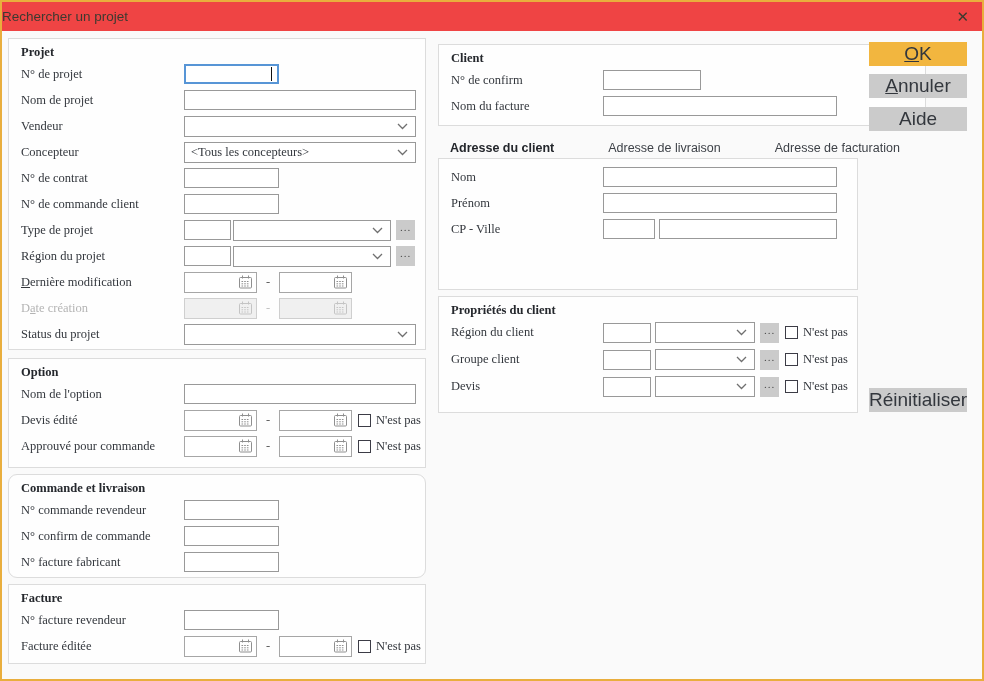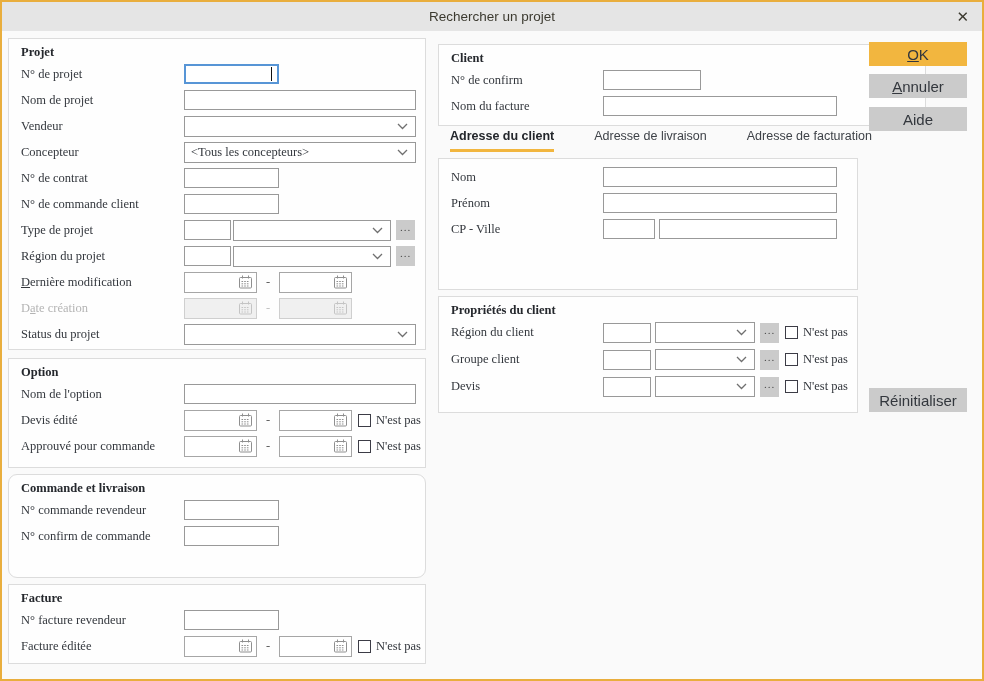--- a/index.html
+++ b/index.html
@@ -2,22 +2,22 @@
 <html><head>
 <meta charset="utf-8">
 <style>
   * { margin:0; padding:0; box-sizing:border-box; }
   html,body { background:#e8e8e8; }
   body { font-family:"Liberation Sans", sans-serif; font-size:12.5px; color:#33373d; }
 
   .dlg { position:relative; width:984px; height:681px; background:#fafafa;
          border:2px solid #e9ae3d; overflow:hidden; }
 
-  .titlebar { position:relative; height:29px; background:#e5e5e5;
-              display:flex; align-items:center; justify-content:center; }
+  .titlebar { position:relative; height:29px; background:#ef4444;
+              display:flex; align-items:center; }
   .title { font-size:13.5px; color:#3c3a30; }
   .close { position:absolute; right:13px; top:6px; font-size:15px; color:#3c3a30;
            cursor:default; line-height:17px; }
 
   .body { position:relative; height:648px; }
 
   .box { position:absolute; background:#fefefe; border:1px solid #dcdcdc;font-family:Liberation Serif, serif; }
   .box-title { padding:6px 0 2px 12px; font-weight:bold; color:#25282d; height:22px; }
 
   .row { display:flex; align-items:center; height:26px; padding-left:12px; }
@@ -50,21 +50,21 @@
   .more { width:19px; height:20px; background:#cbcbcb; border:none; color:#4a4a4a;
           font:inherit; font-size:11px; letter-spacing:1px; line-height:10px; flex:none;
           margin-left:5px; text-align:center; padding-bottom:6px; }
   .cb { width:13px; height:13px; border:1px solid #3c3c46; background:#fff; flex:none;
         margin:0 5px 0 6px; }
   .cblbl { color:#33373d; }
 
   .gap2{margin-left:2px}.gap4{margin-left:4px}
 
   .btn { position:absolute; left:867px; width:98px; height:24px; border:none;
-         background:#cbcbcb; color:#33373d; font:inherit; font-size:15px; }
+         background:#cbcbcb; color:#33373d; font:inherit; font-size:19px; }
   .btn-primary { background:#f2b63f; }
 
   .tabs { position:absolute; display:flex; padding-left:12px; }
   .tab { margin-right:40px; padding-bottom:6px; color:#3e4248; border-bottom:3px solid transparent; }
   .tab.active { font-weight:bold; color:#23262b; border-bottom:3px solid #f2b63f; }
 
   textarea.txt { height:42px; resize:none; padding-top:2px; }
 </style>
 </head>
 <body>
@@ -275,20 +275,24 @@
     <div class="box" style="left:6px; top:443px; width:418px; height:104px;border-radius:9px;">
       <div class="box-title">Commande et livraison</div>
       <div class="row">
         <span class="lbl">N° commande revendeur</span>
         <input class="txt w95" style="">
       </div>
       <div class="row">
         <span class="lbl">N° confirm de commande</span>
         <input class="txt w95" style="">
       </div>
+      <div class="row">
+        <span class="lbl">N° facture fabricant</span>
+        <input class="txt w95" style="">
+      </div>
     </div>
 
     <div class="box" style="left:6px; top:553px; width:418px; height:80px;">
       <div class="box-title">Facture</div>
       <div class="row">
         <span class="lbl">N° facture revendeur</span>
         <input class="txt w95" style="">
       </div>
       <div class="row">
         <span class="lbl">Facture éditée</span>
@@ -323,21 +327,21 @@
       <div class="row">
         <span class="lbl">N° de confirm</span>
         <input class="txt w98" style="">
       </div>
       <div class="row">
         <span class="lbl">Nom du facture</span>
         <input class="txt w234" style="">
       </div>
     </div>
 
-    <div class="tabs" style="left:436px; top:98px;">
+    <div class="tabs" style="left:436px; top:110px;gap:14px;">
       <div class="tab active">Adresse du client</div>
       <div class="tab">Adresse de livraison</div>
       <div class="tab">Adresse de facturation</div>
     </div>
 
     <div class="box rcol" style="left:436px; top:127px; width:420px; height:132px; padding-top:5px;">
       <div class="row">
         <span class="lbl">Nom</span>
         <input class="txt w234" style="">
       </div>

